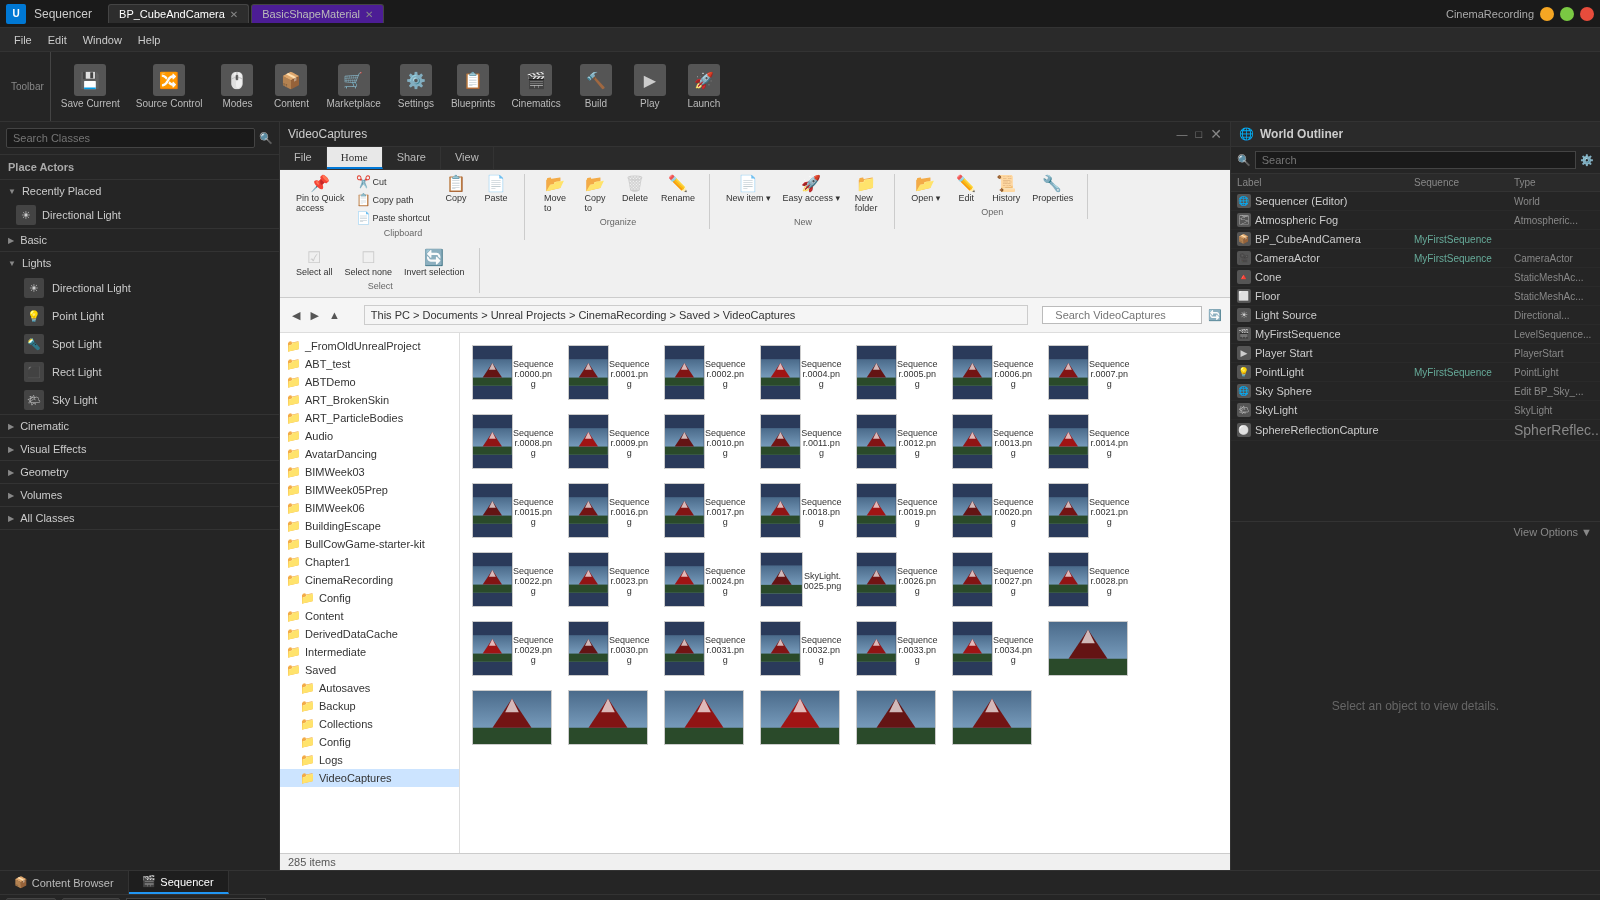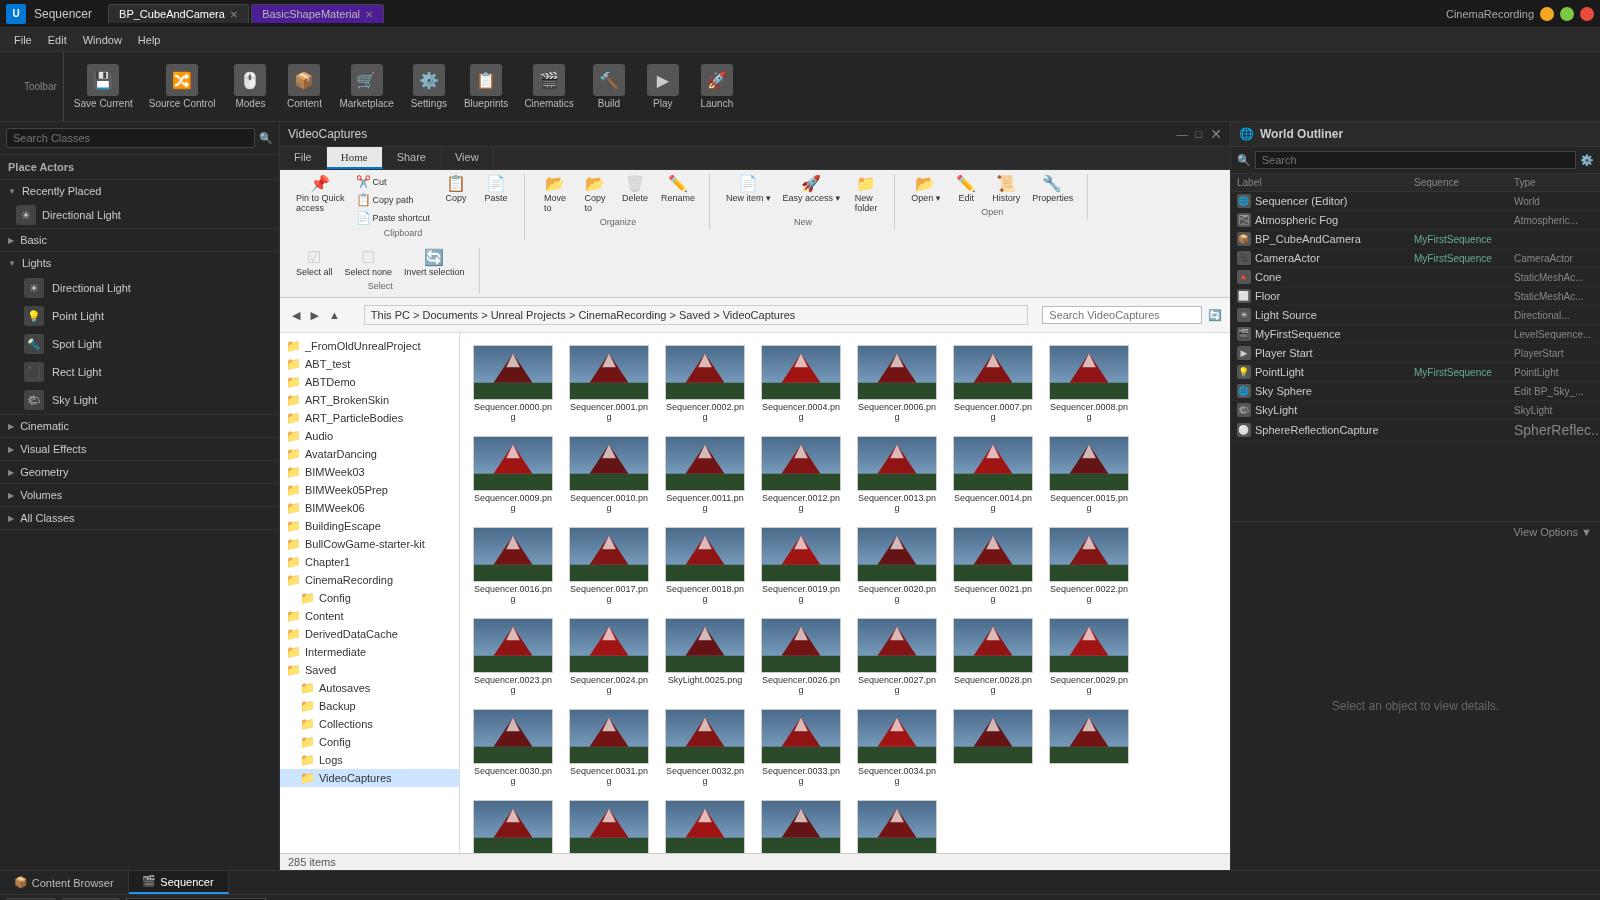--- a/index.html
+++ b/index.html
@@ -16,21 +16,21 @@
     .window-btn { width: 14px; height: 14px; border-radius: 50%; display: inline-block; }
     .window-btn.min { background: #f5a623; }
     .window-btn.max { background: #7ac943; }
     .window-btn.close { background: #e74c3c; }
 
     
     .menu-bar { display: flex; align-items: center; background: #2a2a2a; height: 24px; border-bottom: 1px solid #333; padding: 0 6px; }
     .menu-item { padding: 2px 8px; color: #ccc; font-size: 11px; cursor: pointer; }
 
     
-    .toolbar { display: flex; align-items: center; background: #252525; height: 70px; border-bottom: 1px solid #333; padding: 0 18px; gap: 4px; }
+    .toolbar { display: flex; align-items: center; background: #252525; height: 70px; border-bottom: 1px solid #333; padding: 0 5px; gap: 4px; }
     .toolbar-btn { display: flex; flex-direction: column; align-items: center; gap: 2px; padding: 4px 6px; cursor: pointer; border-radius: 3px; min-width: 50px; }
     .toolbar-icon { width: 32px; height: 32px; background: #555; border-radius: 3px; display: flex; align-items: center; justify-content: center; font-size: 16px; }
     .toolbar-label { font-size: 10px; color: #bbb; white-space: nowrap; }
 
     
     .main-layout { display: flex; height: calc(900px - 28px - 24px - 70px - 30px); }
 
     
     .left-panel { width: 280px; background: #252525; border-right: 1px solid #333; display: flex; flex-direction: column; }
     .panel-search { padding: 6px; border-bottom: 1px solid #333; display: flex; align-items: center; gap: 4px; }
@@ -62,21 +62,21 @@
     .fb-ribbon-group-label { font-size: 9px; color: #666; margin-top: 2px; width: 100%; text-align: center; }
     .fb-address { display: flex; align-items: center; background: #f5f5f5; border: 1px solid #ccc; padding: 3px 6px; margin: 4px 8px; font-size: 11px; color: #333; gap: 4px; }
     .fb-address-nav { display: flex; gap: 2px; margin-right: 6px; }
     .fb-address-btn { padding: 1px 4px; cursor: pointer; color: #555; }
     .fb-content { display: flex; flex: 1; overflow: hidden; }
     .fb-tree { width: 180px; background: white; border-right: 1px solid #ddd; overflow-y: auto; padding: 4px 0; }
     .fb-tree-item { display: flex; align-items: center; padding: 2px 6px; font-size: 11px; color: #333; cursor: pointer; gap: 4px; }
     .fb-tree-item.selected { background: #cce4ff; }
     .folder-icon { color: #f0a020; font-size: 12px; }
     .fb-files { flex: 1; background: white; overflow-y: auto; padding: 8px; display: flex; flex-wrap: wrap; gap: 6px; align-content: flex-start; }
-    .fb-file-item { display: flex; flex-direction: column; align-items: center; width: 90px; cursor: pointer; padding: 4px; border-radius: 2px; }
+    .fb-file-item { display: flex; flex-direction: row; align-items: center; width: 90px; cursor: pointer; padding: 4px; border-radius: 2px; }
     .fb-file-thumb { width: 80px; height: 55px; background: #2a3a5a; border: 1px solid #ccc; display: flex; align-items: center; justify-content: center; overflow: hidden; }
     .fb-file-label { font-size: 9px; color: #333; text-align: center; margin-top: 2px; word-break: break-all; }
     .fb-status { background: #f0f0f0; border-top: 1px solid #ccc; padding: 2px 8px; font-size: 11px; color: #555; }
 
     
     .right-panel { width: 370px; background: #252525; border-left: 1px solid #333; display: flex; flex-direction: column; }
     .panel-header { padding: 5px 8px; background: #2a2a2a; border-bottom: 1px solid #333; font-size: 12px; color: #ccc; font-weight: bold; display: flex; align-items: center; gap: 6px; }
     .outliner-search { padding: 4px 6px; border-bottom: 1px solid #333; display: flex; align-items: center; gap: 4px; }
     .outliner-search input { flex: 1; background: #1a1a1a; border: 1px solid #444; color: #ccc; padding: 2px 6px; font-size: 11px; }
     .outliner-table-header { display: grid; grid-template-columns: 1fr 100px 80px; background: #2a2a2a; border-bottom: 1px solid #333; padding: 3px 6px; font-size: 10px; color: #888; }
@@ -397,21 +397,21 @@
       </div>
     </div>
 
     <div style="display:flex;align-items:center;background:#f5f5f5;border-bottom:1px solid #ddd;padding:3px 8px;gap:6px;">
       <div class="fb-address-nav">
         <span class="fb-address-btn">◀</span>
         <span class="fb-address-btn">▶</span>
         <span class="fb-address-btn">▲</span>
       </div>
       <div class="fb-address" style="flex:1;">This PC &gt; Documents &gt; Unreal Projects &gt; CinemaRecording &gt; Saved &gt; VideoCaptures</div>
-      <input type="text" style="background: rgb(255, 255, 255); border: 1px solid rgb(187, 187, 187); padding: 2px 6px; font-size: 11px; width: 160px; color: rgb(51, 51, 51);" placeholder="Search VideoCaptures">
+      <input type="text" style="background: rgb(255, 255, 255); border: 1px solid rgb(187, 187, 187); padding: 2px 12px; font-size: 11px; width: 160px; color: rgb(51, 51, 51);" placeholder="Search VideoCaptures">
       <span style="color:#555;cursor:pointer;">🔄</span>
     </div>
 
     <div class="fb-content">
 
       <div class="fb-tree">
         <div id="tree-items-container">
             <div class="fb-tree-item" style="">
               <span class="folder-icon">📁</span>
               <span>_FromOldUnrealProject</span>
@@ -576,20 +576,37 @@
                     <stop offset="100%" stop-color="#8ab0d0"></stop>
                   </linearGradient>
                 </defs>
         <rect width="80" height="55" fill="url(#sky4)"></rect>
         <rect y="38" width="80" height="17" fill="#2a4a2a"></rect>
         <polygon points="40,8 20,38 60,38" fill="rgb(160,20,20)"></polygon>
         <polygon points="40,8 33,22 47,22" fill="white" opacity="0.7"></polygon>
       </svg>
     </div>
     <span class="fb-file-label">Sequencer.0004.png</span>
+  </div>
+          <div class="fb-file-item">
+    <div class="fb-file-thumb">
+      <svg width="80" height="55" viewBox="0 0 80 55" xmlns="http://www.w3.org/2000/svg">
+        <defs>
+                  <linearGradient id="sky5" x1="0" y1="0" x2="0" y2="1">
+                    <stop offset="0%" stop-color="#4a6a8a"></stop>
+                    <stop offset="100%" stop-color="#8ab0d0"></stop>
+                  </linearGradient>
+                </defs>
+        <rect width="80" height="55" fill="url(#sky5)"></rect>
+        <rect y="38" width="80" height="17" fill="#2a4a2a"></rect>
+        <polygon points="40,8 20,38 60,38" fill="rgb(100,20,20)"></polygon>
+        <polygon points="40,8 33,22 47,22" fill="white" opacity="0.7"></polygon>
+      </svg>
+    </div>
+    <span class="fb-file-label">Sequencer.0005.png</span>
   </div>
           <div class="fb-file-item">
     <div class="fb-file-thumb">
       <svg width="80" height="55" viewBox="0 0 80 55" xmlns="http://www.w3.org/2000/svg">
         <defs>
                   <linearGradient id="sky6" x1="0" y1="0" x2="0" y2="1">
                     <stop offset="0%" stop-color="#4a6a8a"></stop>
                     <stop offset="100%" stop-color="#8ab0d0"></stop>
                   </linearGradient>
                 </defs>

